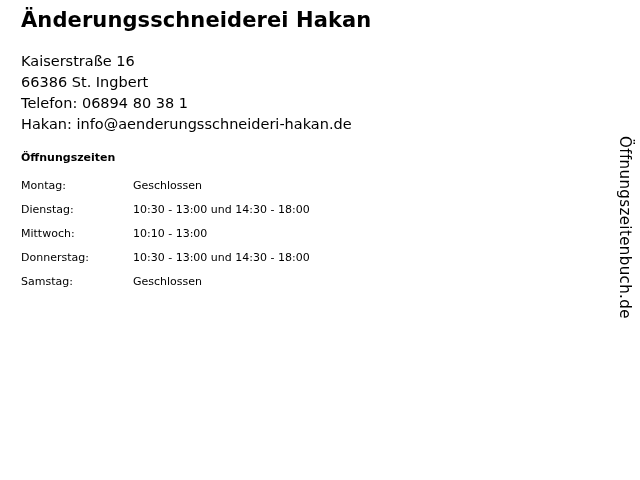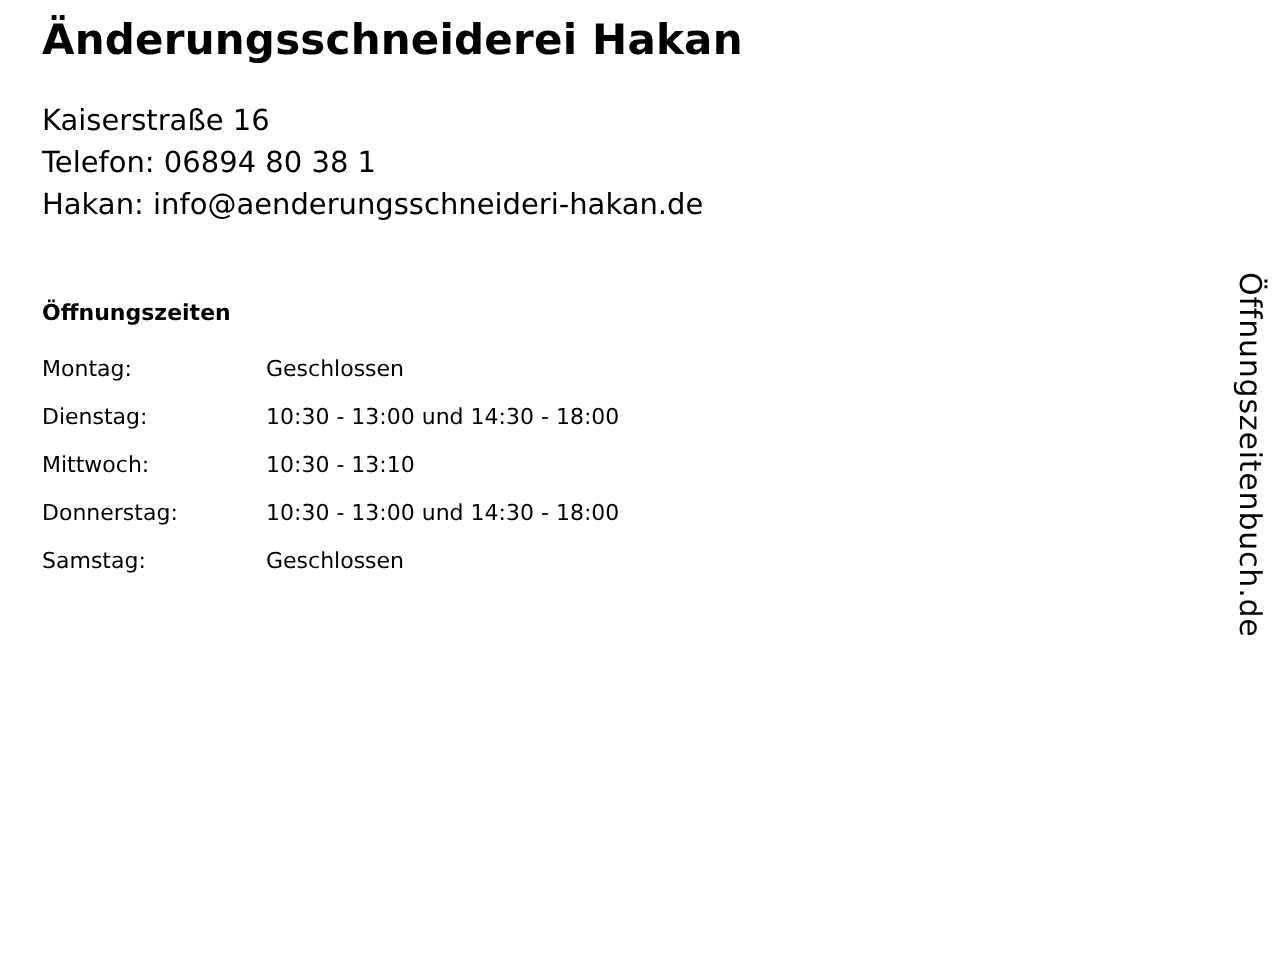--- a/index.html
+++ b/index.html
@@ -32,21 +32,21 @@
   .business-title {
     font-size: 21px;
     font-weight: bold;
     letter-spacing: 0.1px;
     margin: 0 0 18px 0;
     line-height: 1.2;
   }
   .address-block {
     font-size: 14.5px;
     line-height: 21px;
-    margin-bottom: 36px;
+    margin-bottom: 16px;
   }
   .address-line {
     white-space: nowrap;
   }
   .hours-heading {
     font-size: 11px;
     font-weight: bold;
     margin: 0 0 13px 0;
   }
   table.hours {
@@ -79,39 +79,40 @@
 <body>
 
 <div class="page">
 
   <div class="content">
 
     <h1 class="business-title">Änderungsschneiderei Hakan</h1>
 
     <div class="address-block">
       <div class="address-line">Kaiserstraße 16</div>
+      <div class="address-line">66386 St. Ingbert</div>
       <div class="address-line">Telefon: 06894 80 38 1</div>
       <div class="address-line">Hakan: info@aenderungsschneideri-hakan.de</div>
     </div>
 
     <h2 class="hours-heading">Öffnungszeiten</h2>
 
     <table class="hours">
       <tbody>
         <tr>
           <td class="day">Montag:</td>
           <td class="val">Geschlossen</td>
         </tr>
         <tr>
           <td class="day">Dienstag:</td>
           <td class="val">10:30 - 13:00 und 14:30 - 18:00</td>
         </tr>
         <tr>
           <td class="day">Mittwoch:</td>
-          <td class="val">10:30 - 13:10</td>
+          <td class="val">10:10 - 13:00</td>
         </tr>
         <tr>
           <td class="day">Donnerstag:</td>
           <td class="val">10:30 - 13:00 und 14:30 - 18:00</td>
         </tr>
         <tr>
           <td class="day">Samstag:</td>
           <td class="val">Geschlossen</td>
         </tr>
       </tbody>

